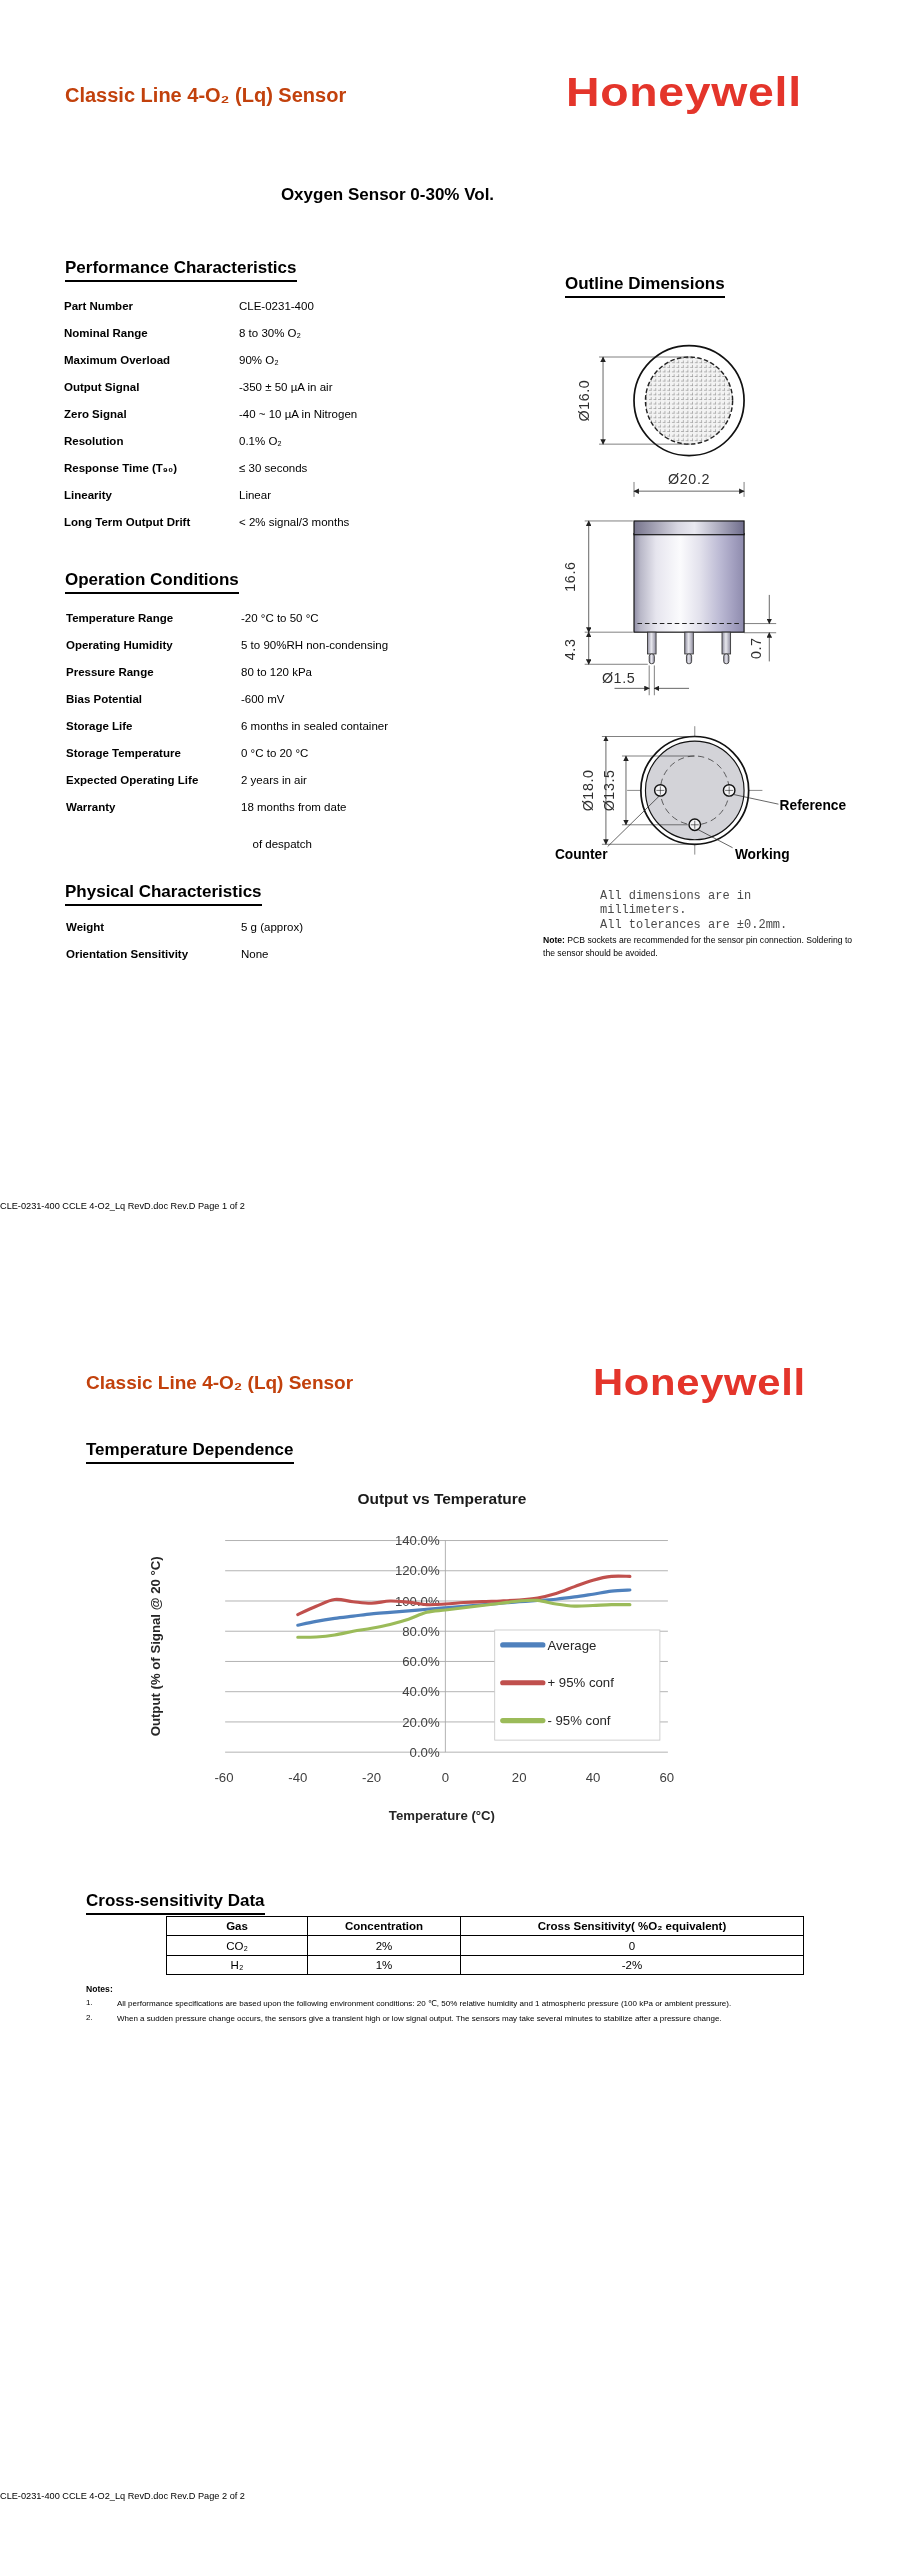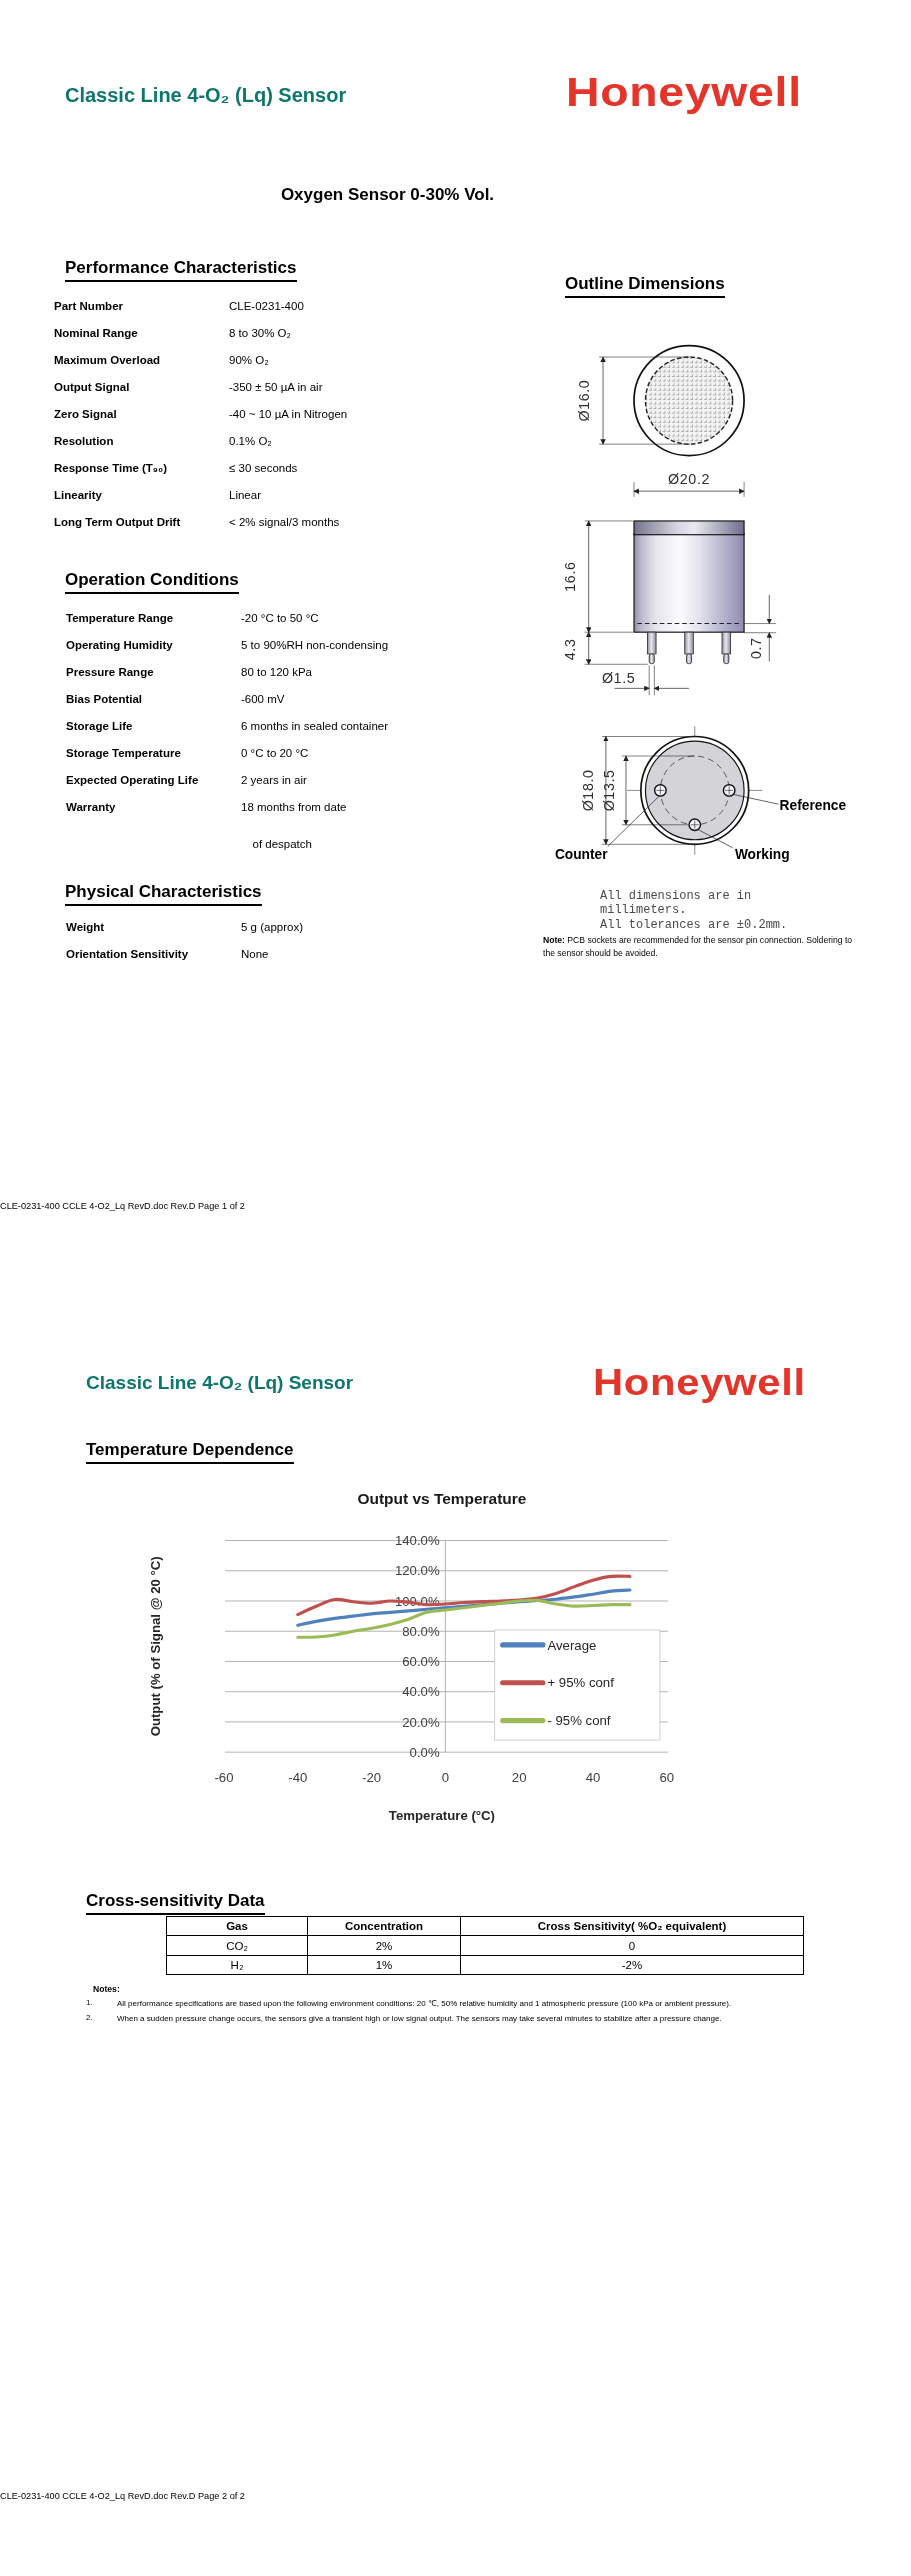--- a/index.html
+++ b/index.html
@@ -9,21 +9,21 @@
     height:2576px;
     background:#ffffff;
     font-family:"Liberation Sans","DejaVu Sans",sans-serif;
     color:#000;
     overflow:hidden;
   }
   .abs{position:absolute;}
   .doc-title{
     position:absolute;
     font-weight:bold;
-    color:#0f766e;
+    color:#c2410c;
     white-space:nowrap;
   }
   .title-p1{left:65px;top:84px;font-size:20px;}
   .title-p2{left:86px;top:1372px;font-size:19px;}
   .logo{
     position:absolute;
     font-weight:bold;
     color:#e4352b;
     letter-spacing:0.6px;
     transform:scaleX(1.16);
@@ -69,41 +69,41 @@
     border-collapse:collapse;table-layout:fixed;
     width:637px;font-size:11.5px;
   }
   .xtable th,.xtable td{
     border:1.1px solid #000;
     height:18.4px;text-align:center;padding:0;
     font-family:"Liberation Sans","DejaVu Sans",sans-serif;
   }
   .xtable th{font-weight:bold;border-bottom:1.7px solid #000;}
   .xtable tbody tr:first-child td{border-bottom:1.7px solid #000;}
-  .notes-head{position:absolute;left:86px;top:1984px;font-size:8.6px;font-weight:bold;margin-left:7px;}
+  .notes-head{position:absolute;left:86px;top:1984px;font-size:8.6px;font-weight:bold;}
   .notes{position:absolute;left:86px;top:1998px;width:746px;font-size:8px;}
   .note{display:flex;margin-bottom:2.9px;}
   .note .num{width:31px;flex:0 0 31px;}
   .note .ntext{flex:1;line-height:12.6px;}
   
   svg text{font-family:"Liberation Sans","DejaVu Sans",sans-serif;}
   .dimtxt{font-size:25px;fill:#2f2f2f;letter-spacing:1px;}
   .pinlbl{font-size:24px;font-weight:bold;fill:#000;}
 </style>
 </head>
 <body>
 
 <div class="canvas">
 
   <div class="doc-title title-p1">Classic Line 4-O₂ (Lq) Sensor</div>
   <div class="logo logo-p1">Honeywell</div>
   <div class="subtitle">Oxygen Sensor 0-30% Vol.</div>
 
   <div class="sec-head" style="left:65px;top:258px">Performance Characteristics</div>
-  <div class="specs" id="perf-rows" style="left:54px;top:292px">
+  <div class="specs" id="perf-rows" style="left:64px;top:292px">
       <div class="srow">
         <div class="slabel">Part Number</div>
         <div class="sval">CLE-0231-400</div>
       </div>
       <div class="srow">
         <div class="slabel">Nominal Range</div>
         <div class="sval">8 to 30% O₂</div>
       </div>
       <div class="srow">
         <div class="slabel">Maximum Overload</div>

